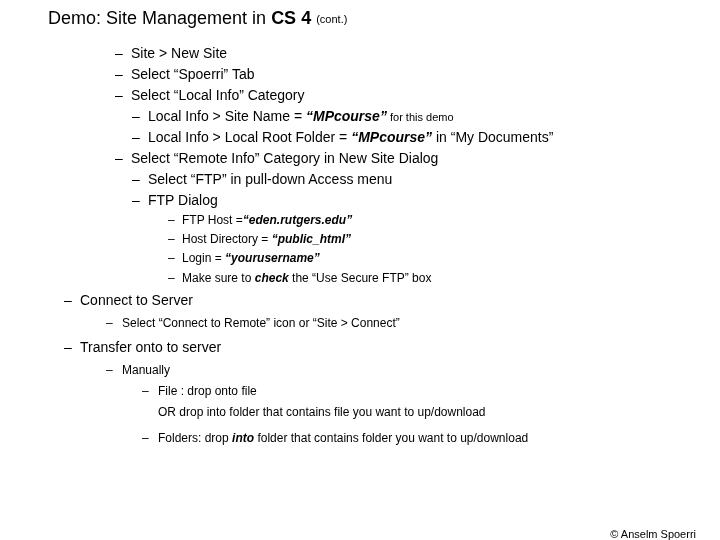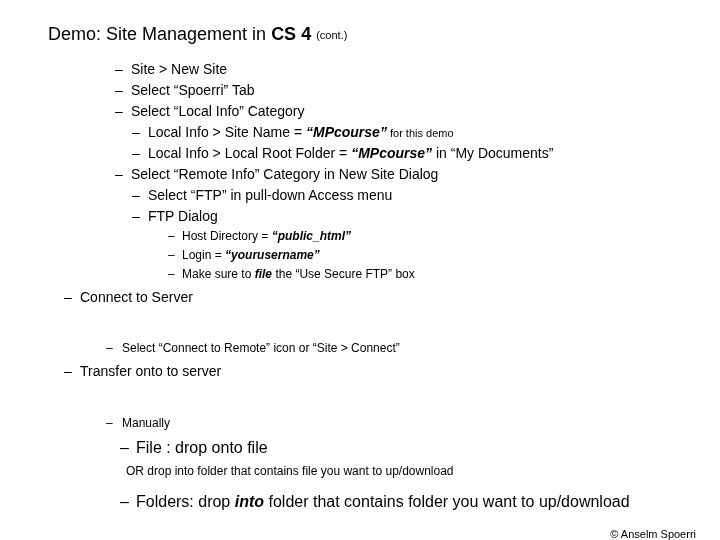--- a/index.html
+++ b/index.html
@@ -6,41 +6,41 @@
     margin: 0;
     padding: 0;
     width: 720px;
     height: 540px;
     background: #fff;
     font-family: Verdana, Geneva, sans-serif;
     color: #000;
   }
   .slide {
     box-sizing: border-box;
-    padding: 24px 24px 18px 48px;
+    padding: 8px 24px 18px 48px;
   }
   .title {
     font-size: 18px;
     font-weight: 400;
     margin-bottom: 14px;
   }
   .title .bold {
     font-weight: 700;
   }
   .cont {
     font-size: 11px;
     font-weight: 400;
     vertical-align: middle;
   }
   .lvl1 { margin-left: 67px; font-size: 14px; line-height: 1.5; }
   .lvl2 { margin-left: 84px; font-size: 14px; line-height: 1.5; }
   .lvl3-top { margin-left: 120px; font-size: 12px; line-height: 1.6; }
   .lvl1b { margin-left: 16px; font-size: 14px; line-height: 1.8; }
-  .lvl2b { margin-left: 58px; font-size: 12px; line-height: 1.8; margin-top: 28px; }
-  .lvl3b { margin-left: 72px; font-size: 16px; line-height: 1.7; }
+  .lvl2b { margin-left: 58px; font-size: 12px; line-height: 1.8; }
+  .lvl3b { margin-left: 94px; font-size: 12px; line-height: 1.7; }
   .lvl4b { margin-left: 132px; font-size: 12px; line-height: 1.7; }
   .dash { display: inline-block; width: 16px; }
   .b { font-weight: 700; font-style: italic; }
   .small { font-size: 11px; font-weight: 400; }
   .ftpdash { display:inline-block; width:14px; }
   .credit {
     position: absolute;
     right: 24px;
     bottom: 0;
     font-size: 11px;
@@ -65,39 +65,42 @@
   </div>
   <div class="lvl2">
     <span class="dash">–</span><span>Local Info &gt; Local Root Folder = </span><span class="b">“MPcourse”</span><span> in “My Documents”</span>
   </div>
 
   <div class="lvl1"><span class="dash">–</span><span>Select “Remote Info” Category in New Site Dialog</span></div>
   <div class="lvl2"><span class="dash">–</span><span>Select “FTP” in pull-down Access menu</span></div>
   <div class="lvl2"><span class="dash">–</span><span>FTP Dialog</span></div>
 
   <div class="lvl3-top">
+    <span class="ftpdash">–</span><span>FTP Host =</span><span class="b">“eden.rutgers.edu”</span>
+  </div>
+  <div class="lvl3-top">
     <span class="ftpdash">–</span><span>Host Directory = </span><span class="b">“public_html”</span>
   </div>
   <div class="lvl3-top">
     <span class="ftpdash">–</span><span>Login = </span><span class="b">“yourusername”</span>
   </div>
   <div class="lvl3-top">
-    <span class="ftpdash">–</span><span>Make sure to </span><span class="b">file</span><span> the “Use Secure FTP” box</span>
+    <span class="ftpdash">–</span><span>Make sure to </span><span class="b">check</span><span> the “Use Secure FTP” box</span>
   </div>
 
   <div class="lvl1b"><span class="dash">–</span><span>Connect to Server</span></div>
   <div class="lvl2b"><span class="dash">–</span><span>Select “Connect to Remote” icon or “Site &gt; Connect”</span></div>
 
   <div class="lvl1b"><span class="dash">–</span><span>Transfer onto to server</span></div>
   <div class="lvl2b"><span class="dash">–</span><span>Manually</span></div>
 
   <div class="lvl3b">
     <span class="dash">–</span><span>File : drop onto file</span>
   </div>
-  <div class="lvl4b" style="margin-left:78px">
+  <div class="lvl4b" style="margin-left:110px">
     <span>OR drop into folder that contains file you want to up/download</span>
   </div>
 
   <div class="lvl3b" style="margin-top:6px">
     <span class="dash">–</span><span>Folders: drop </span><span class="b">into</span><span> folder that contains folder you want to up/download</span>
   </div>
 
 </div>
 
 <div class="credit">© Anselm Spoerri</div>

